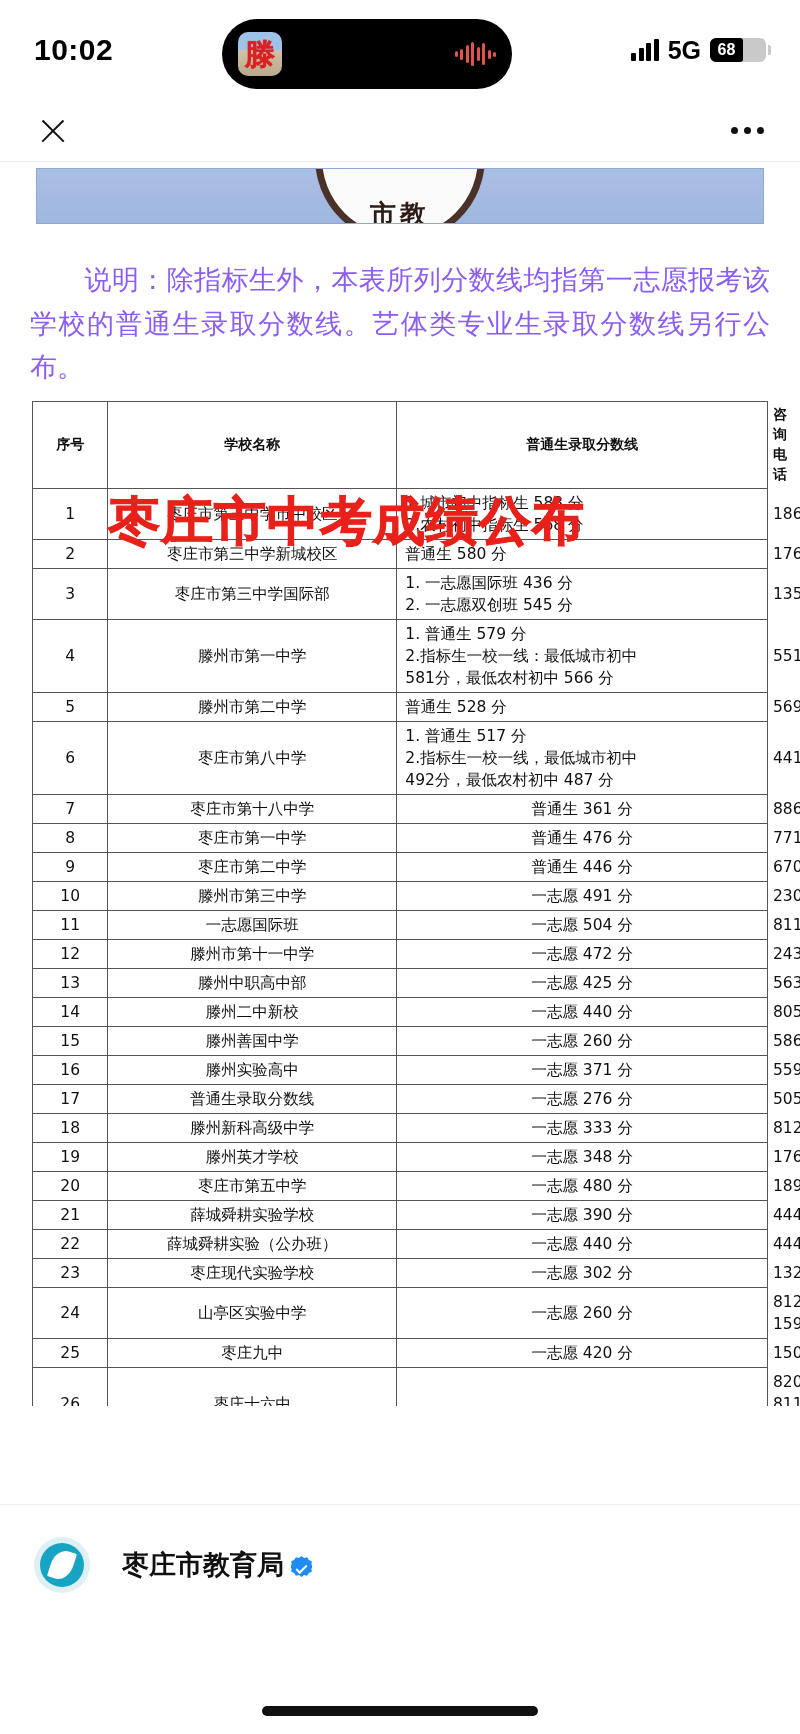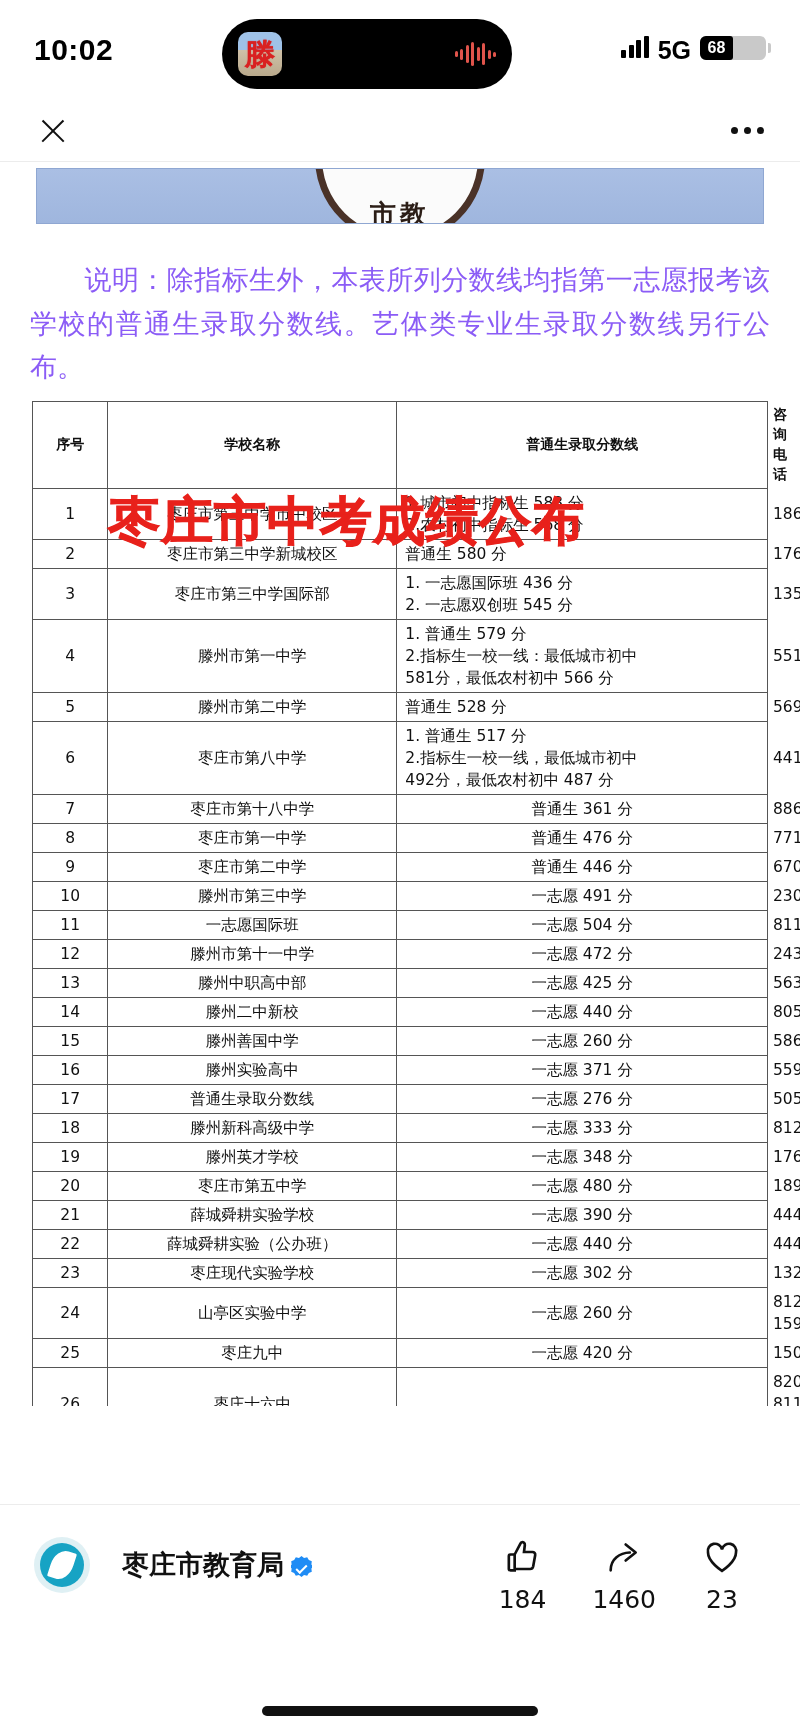--- a/index.html
+++ b/index.html
@@ -58,27 +58,27 @@
     text-shadow: 0 0 1px #d92121;
   }
   .di-wave {
     display: flex; align-items: center; gap: 2.5px; height: 26px;
   }
   .di-wave i {
     display: block; width: 3px; background: #e0544b; border-radius: 2px;
   }
   .sb-right {
     margin-left: auto;
-    display: flex; gap: 9px;
+    display: flex; align-items: center; gap: 9px;
   }
   .sb-signal { display: flex; align-items: flex-end; gap: 2.5px; height: 22px; }
   .sb-signal i { display:block; width: 5px; background: #000; border-radius: 1px; }
   .sb-net { font-size: 25px; font-weight: 600; color: #000; }
   .sb-batt {
-    width: 66px; height: 24px; border-radius: 6px;
+    width: 56px; height: 24px; border-radius: 6px;
     background: #c9c9c9; position: relative; display: flex; align-items: center;
   }
   .sb-batt .fill {
     position: absolute; left: 0; top: 0; bottom: 0; width: 33px;
     background: #000; border-radius: 6px 3px 3px 6px;
     display: flex; align-items: center; justify-content: center;
   }
   .sb-batt .fill span { color:#fff; font-size: 16px; font-weight: 700; }
   .sb-batt:after {
     content:""; position:absolute; right:-5px; top:7px; width:3px; height:10px;
@@ -601,41 +601,17 @@
   <div class="footer">
     <div class="acct">
       <div class="avatar">
         <div class="inner">
             <div class="leaf"></div>
           </div>
       </div>
       <div class="acct-name"><span>枣庄市教育局</span><span class="verified"></span></div>
     </div>
 
-    <div class="actions">
-      <div class="action">
-        <svg width="40" height="40" viewBox="0 0 24 24" fill="none" stroke="#111" stroke-width="1.6">
-          <path d="M7 10.5V20H4.5a1 1 0 0 1-1-1v-7.5a1 1 0 0 1 1-1H7z"></path>
-          <path d="M7 10.5l3.6-6.8c.3-.6 1.2-.8 1.8-.4.5.3.8.9.7 1.5L12.6 9h5.1c1 0 1.8.9 1.6 1.9l-1.2 6.8c-.2.9-.9 1.5-1.8 1.5H7"></path>
-        </svg>
-        <div class="action-count">184</div>
-      </div>
-
-      <div class="action">
-        <svg width="40" height="40" viewBox="0 0 24 24" fill="none" stroke="#111" stroke-width="1.6" stroke-linecap="round" stroke-linejoin="round">
-          <path d="M4 20c0-7 5.5-10.5 11.5-10.7"></path>
-          <path d="M13 4.5l6 4.8-6 4.8"></path>
-        </svg>
-        <div class="action-count">1460</div>
-      </div>
-
-      <div class="action">
-        <svg width="40" height="40" viewBox="0 0 24 24" fill="none" stroke="#111" stroke-width="1.6">
-          <path d="M12 20.3S3.6 15 3.6 9.3A4.3 4.3 0 0 1 12 7.4a4.3 4.3 0 0 1 8.4 1.9c0 5.7-8.4 11-8.4 11z"></path>
-        </svg>
-        <div class="action-count">23</div>
-      </div>
-    </div>
 
     <div class="home-ind"></div>
   </div>
 
 </div>
 
 </body></html>

